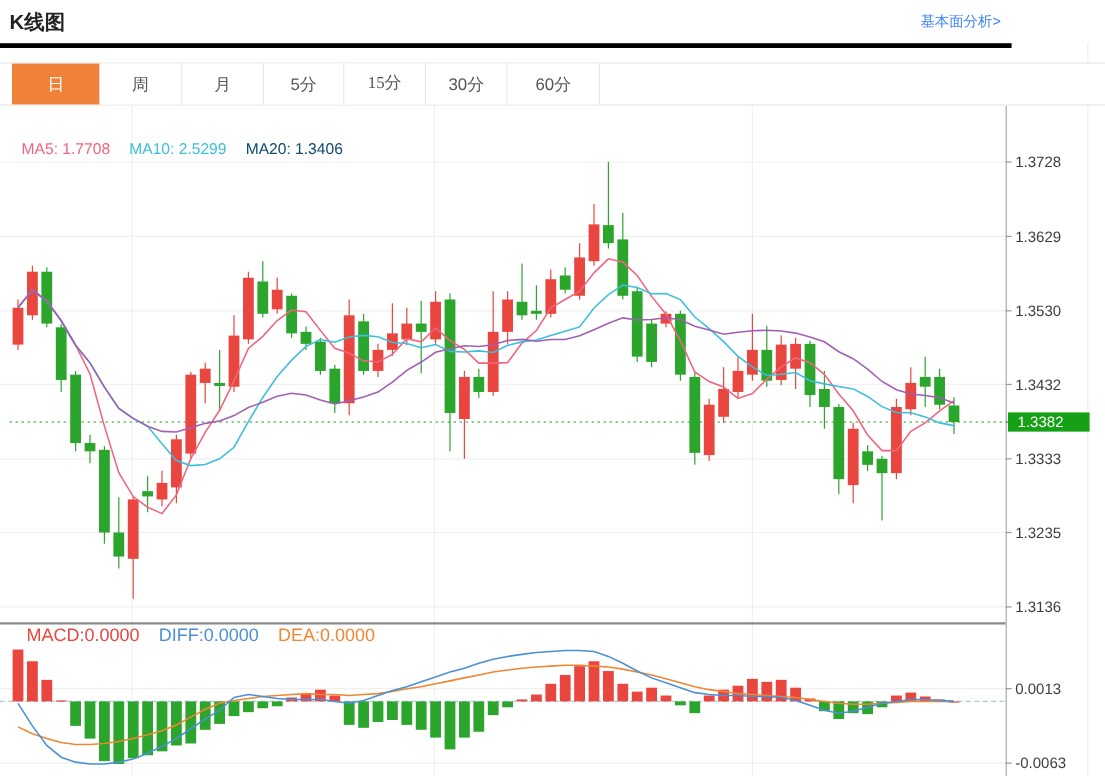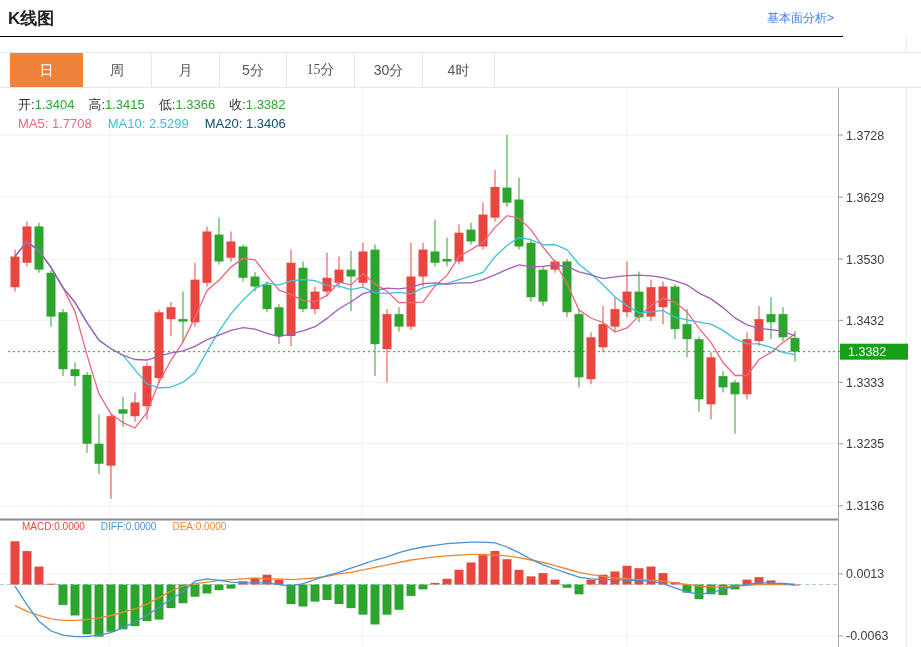--- a/index.html
+++ b/index.html
@@ -1,31 +1,31 @@
 <!DOCTYPE html>
 <html><head>
 <meta charset="utf-8">
 <style>
   html,body{margin:0;padding:0;background:#fff;}
   body{font-family:"Liberation Sans","DejaVu Sans",sans-serif;}
   #page{position:relative;width:921px;height:647px;background:#fff;overflow:hidden;}
   #chart-svg{position:absolute;left:0;top:0;z-index:1;font-family:"Liberation Sans","DejaVu Sans",sans-serif;}
   .overlay{position:absolute;z-index:2;}
-  #hdr{left:0;top:0;width:843px;height:36px;border-bottom:1px solid #000000;background:#fff;}
+  #hdr{left:0;top:0;width:843px;height:36px;border-bottom:4px solid #000000;background:#fff;}
   #hdr .title{position:absolute;left:8px;top:7px;font-size:17px;font-weight:bold;color:#222;}
   #hdr .link{position:absolute;right:9px;top:10px;font-size:12px;color:#3b82f6;cursor:pointer;text-decoration:none;}
   #tabrow{left:0;top:52px;width:921px;height:34px;border-top:1px solid #e7e7e7;border-bottom:1px solid #e7e7e7;background:#fff;}
   #tabs{position:absolute;left:10px;top:0;height:34px;display:flex;}
   .tab{box-sizing:border-box;height:34px;line-height:34px;text-align:center;font-size:14px;color:#555;
        border-right:1px solid #e7e7e7;background:#fff;cursor:pointer;}
   .tab:first-child{border-left:1px solid #e7e7e7;}
   .tab.active{color:#fff;border:none;}
   #ohlc-row{left:18px;top:96px;font-size:13px;white-space:nowrap;}
   #ma-row{left:18px;top:116px;font-size:13px;white-space:nowrap;}
-  #macd-row{left:22px;top:521px;font-size:10px;white-space:nowrap;}
+  #macd-row{left:22px;top:521px;font-size:15px;white-space:nowrap;}
   .lab{color:#333;}
   .val-green{margin-right:14px;}
   .seg{margin-right:16px;}
 </style>
 </head>
 <body>
 
 <div id="page">
   <svg id="chart-svg" width="921" height="647">
       <g>
@@ -287,27 +287,24 @@
   </div>
 
   <div id="tabrow" class="overlay">
     <div id="tabs">
         <div class="tab active" style="width: 73px; background: rgb(239, 129, 57);">日</div>
         <div class="tab" style="width: 69px;">周</div>
         <div class="tab" style="width: 68px;">月</div>
         <div class="tab" style="width: 67px;">5分</div>
         <div class="tab" style="width: 68px; font-family: Liberation Serif, serif;">15分</div>
         <div class="tab" style="width: 68px;">30分</div>
-        <div class="tab" style="width: 72px;">4时</div>
+        <div class="tab" style="width: 77px;">60分</div>
       </div>
   </div>
 
-  <div id="ohlc-row" class="overlay">
-    <span class="lab">开:</span><span class="val-green" style="color: rgb(44, 165, 44);">1.3404</span><span class="lab">高:</span><span class="val-green" style="color: rgb(44, 165, 44);">1.3415</span><span class="lab">低:</span><span class="val-green" style="color: rgb(44, 165, 44);">1.3366</span><span class="lab">收:</span><span class="val-green" style="color: rgb(44, 165, 44);">1.3382</span>
-  </div>
 
   <div id="ma-row" class="overlay">
     <span class="seg" id="ma5-seg" style="color: rgb(240, 101, 126);"><span>MA5:</span> <span>1.7708</span></span><span class="seg" id="ma10-seg" style="color: rgb(59, 191, 220);"><span>MA10:</span> <span>2.5299</span></span><span class="seg" id="ma20-seg" style="color: #0c4a6e;"><span>MA20:</span> <span>1.3406</span></span>
   </div>
 
   <div id="macd-row" class="overlay">
     <span class="seg" id="macd-seg" style="color: rgb(233, 70, 63);"><span>MACD:</span><span>0.0000</span></span><span class="seg" id="diff-seg" style="color: rgb(74, 144, 217);"><span>DIFF:</span><span>0.0000</span></span><span class="seg" id="dea-seg" style="color: rgb(239, 134, 50);"><span>DEA:</span><span>0.0000</span></span>
   </div>
 </div>
 

